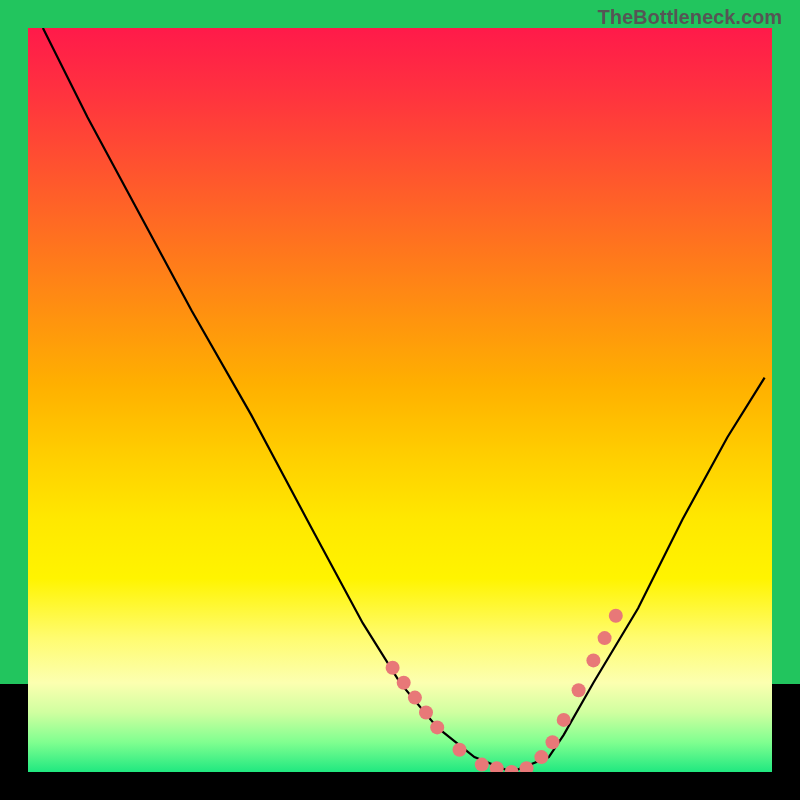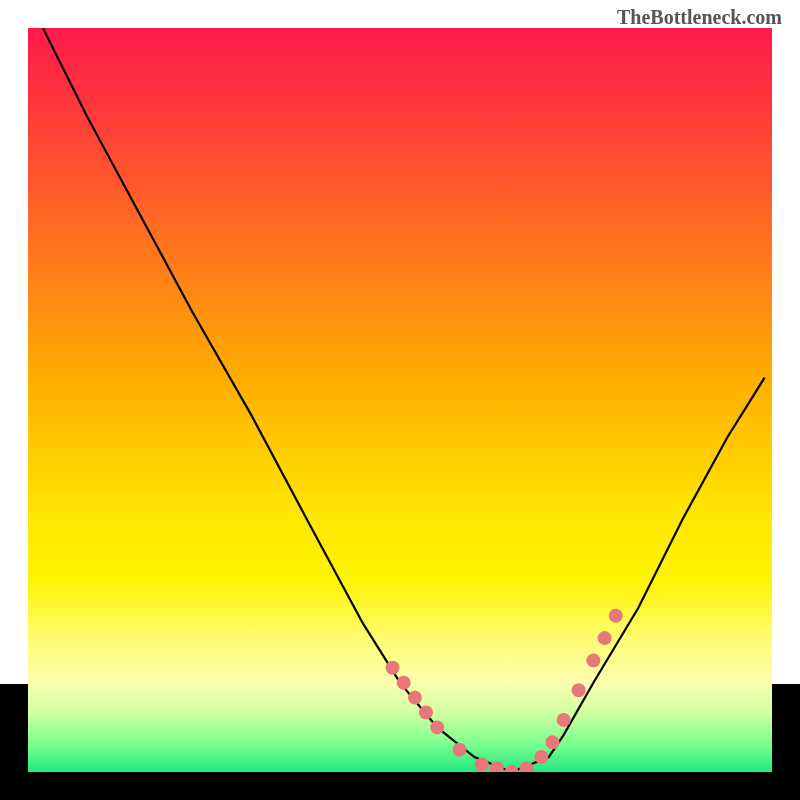--- a/index.html
+++ b/index.html
@@ -8,22 +8,21 @@
     background: #000;
     width: 800px;
     height: 800px;
     overflow: hidden;
     font-family: Arial, sans-serif;
   }
   .container {
     position: relative;
     width: 800px;
     height: 684px;
-    background: #ffffff;
-    font-family: Liberation Serif, serif;
+    background: #22c55e;
   }
   .watermark {
     position: absolute;
     top: 6px;
     right: 18px;
     color: #555;
     font-size: 20px;
     font-weight: bold;
     z-index: 10;
   }

